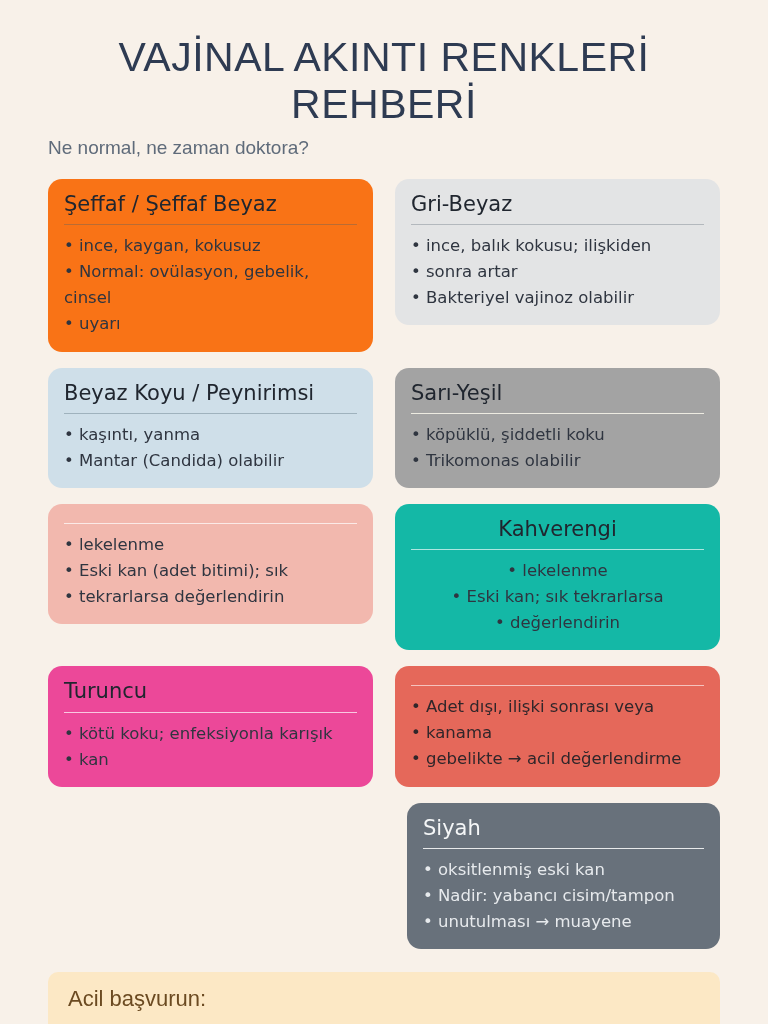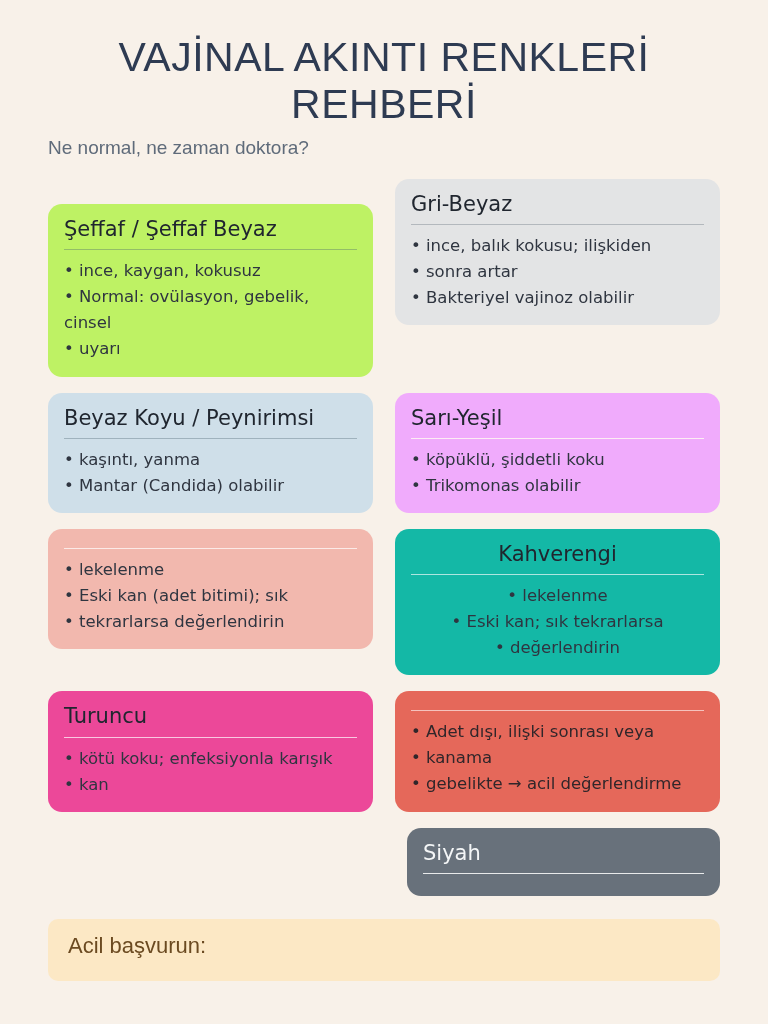--- a/index.html
+++ b/index.html
@@ -63,21 +63,21 @@
   }
 </style>
 </head>
 <body style="background: rgb(248, 241, 233);">
 
 <h1 class="page-title" style="color: rgb(46, 59, 82);">VAJİNAL AKINTI RENKLERİ REHBERİ</h1>
 <div class="page-subtitle" style="color: rgb(95, 107, 122);">Ne normal, ne zaman doktora?</div>
 
 <main class="cards-grid">
 
-  <section class="card" style="background: #bef264; color: rgb(47, 53, 64); margin-top: 25px;">
+  <section class="card" style="background: #f97316; color: rgb(47, 53, 64);">
     <h2 class="card-title" style="color: rgb(32, 38, 47);">Şeffaf / Şeffaf Beyaz</h2>
     <div class="divider" style="background: rgba(70, 95, 110, 0.35);"></div>
     <ul>
       <li>ince, kaygan, kokusuz</li>
       <li>Normal: ovülasyon, gebelik, cinsel</li>
       <li>uyarı</li>
     </ul>
   </section>
 
   <section class="card" style="background: rgb(227, 228, 229); color: rgb(47, 53, 64);">
@@ -92,21 +92,21 @@
 
   <section class="card" style="background: rgb(207, 223, 233); color: rgb(47, 53, 64);">
     <h2 class="card-title" style="color: rgb(32, 38, 47);">Beyaz Koyu / Peynirimsi</h2>
     <div class="divider" style="background: rgba(70, 95, 110, 0.35);"></div>
     <ul>
       <li>kaşıntı, yanma</li>
       <li>Mantar (Candida) olabilir</li>
     </ul>
   </section>
 
-  <section class="card" style="background: #f0abfc; color: rgb(47, 53, 64);">
+  <section class="card" style="background: #a3a3a3; color: rgb(47, 53, 64);">
     <h2 class="card-title" style="color: rgb(32, 38, 47);">Sarı-Yeşil</h2>
     <div class="divider" style="background: rgba(255, 252, 240, 0.8);"></div>
     <ul>
       <li>köpüklü, şiddetli koku</li>
       <li>Trikomonas olabilir</li>
     </ul>
   </section>
 
   <section class="card" style="background: rgb(242, 184, 174); color: rgb(47, 53, 64);">
     <div class="divider" style="background: rgba(255, 255, 255, 0.7);"></div>
@@ -141,20 +141,25 @@
     <ul>
       <li>Adet dışı, ilişki sonrası veya</li>
       <li>kanama</li>
       <li>gebelikte → acil değerlendirme</li>
     </ul>
   </section>
 
   <section class="card card-col2" style="background: rgb(104, 113, 123); color: rgb(231, 234, 237);">
     <h2 class="card-title" style="color: rgb(244, 246, 247);">Siyah</h2>
     <div class="divider" style="background: rgba(255, 255, 255, 0.85);"></div>
+    <ul>
+      <li>oksitlenmiş eski kan</li>
+      <li>Nadir: yabancı cisim/tampon</li>
+      <li>unutulması → muayene</li>
+    </ul>
   </section>
 
 </main>
 
 <section class="warning-box" style="background: rgb(252, 232, 197); color: rgb(107, 74, 33);">
   <h2 class="warning-title">Acil başvurun:</h2>
 
 </section>
 
 </body></html>

